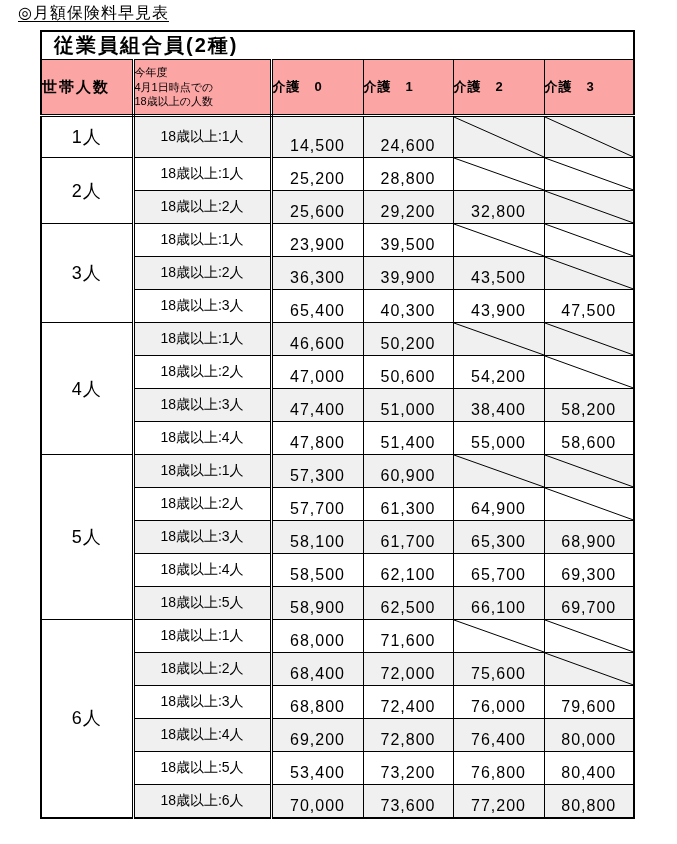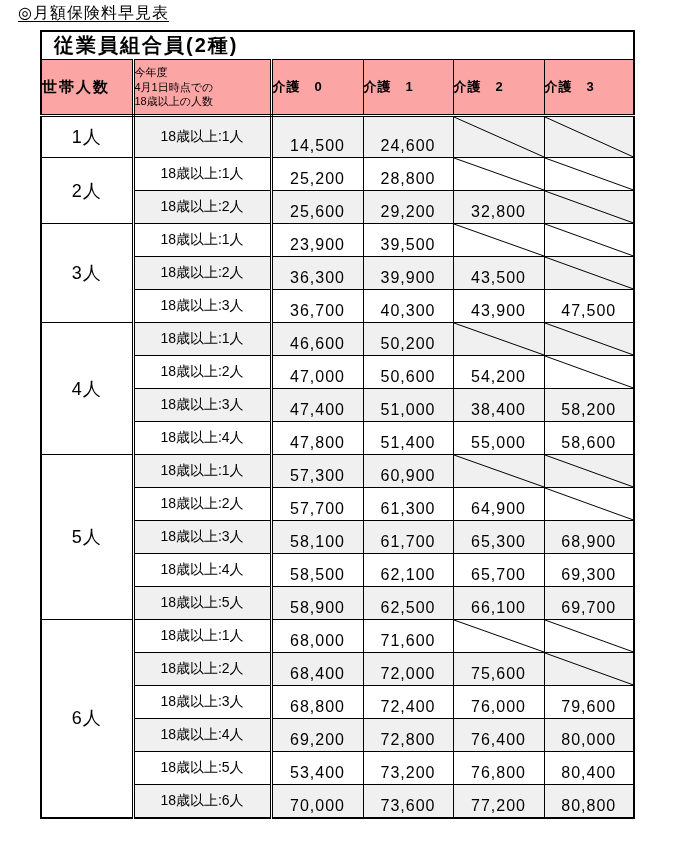--- a/index.html
+++ b/index.html
@@ -201,21 +201,21 @@
         <td class="num shade">39,900</td>
         <td class="num shade">43,500</td>
         <td class="num shade na">
           <svg viewBox="0 0 100 100" preserveAspectRatio="none">
             <line x1="0" y1="0" x2="100" y2="100" vector-effect="non-scaling-stroke"></line>
           </svg>
         </td>
       </tr>
       <tr>
         <td class="adults">18歳以上:3人</td>
-        <td class="num">36,700</td>
+        <td class="num">65,400</td>
         <td class="num">40,300</td>
         <td class="num">43,900</td>
         <td class="num">47,500</td>
       </tr>
       <tr>
         <td class="household" rowspan="4">4人</td>
         <td class="adults shade">18歳以上:1人</td>
         <td class="num shade">46,600</td>
         <td class="num shade">50,200</td>
         <td class="num shade na">

